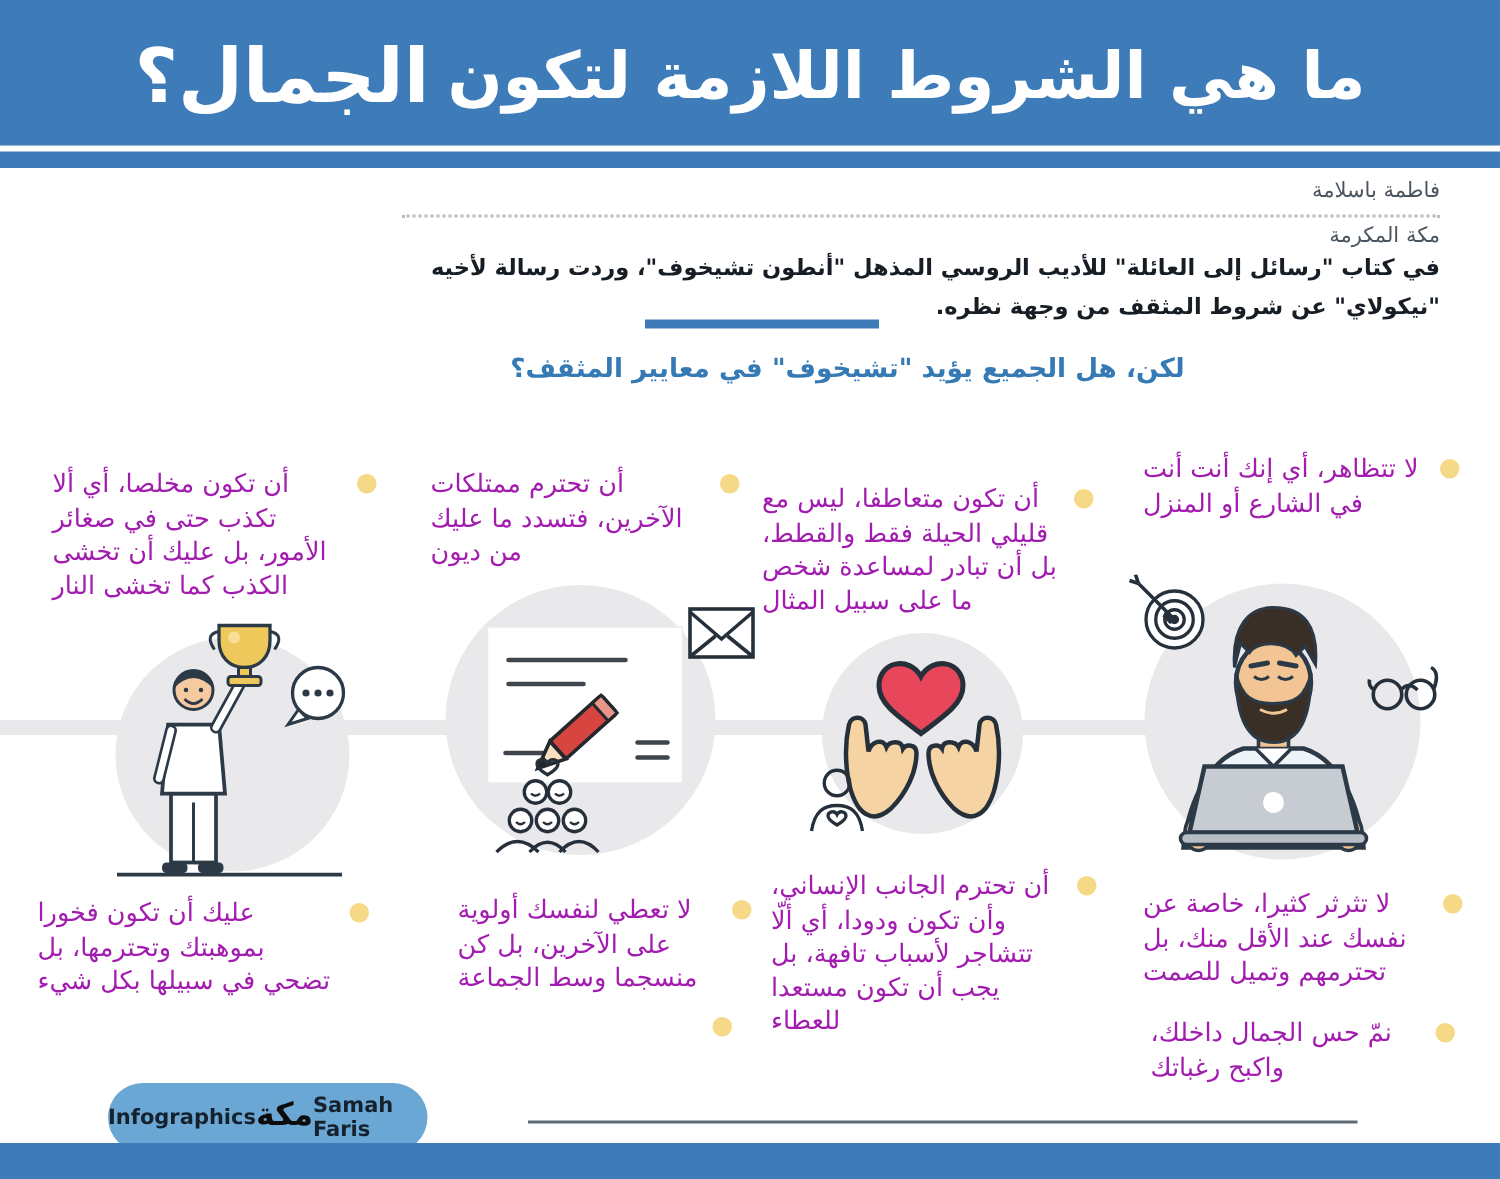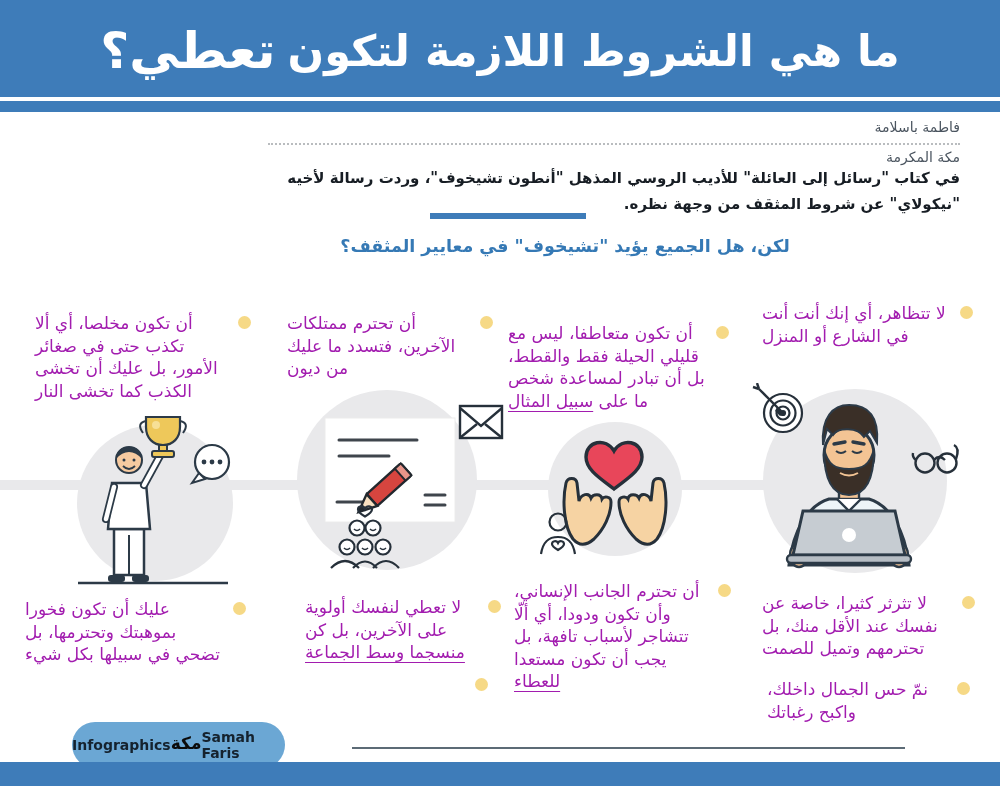--- a/index.html
+++ b/index.html
@@ -24,40 +24,40 @@
 
   
   .connector{position:absolute;left:0;top:480px;width:945px;height:10px;background:#e9e9eb;z-index:0;}
   .illu{position:absolute;z-index:1;}
 
   
   .bullet{position:absolute;direction:rtl;text-align:left;color:#a21caf;font-size:17px;
           line-height:1.33;z-index:2;}
   .bullet .dot{position:absolute;right:-21px;top:4px;width:13px;height:13px;border-radius:50%;
                background:#f6d986;}
-  .u{text-decoration:underline;text-underline-offset:4px;}
+  .u{text-underline-offset:4px;}
 
   
   .pill{position:absolute;left:72px;top:722px;width:213px;height:46px;border-radius:23px;background:#6ba7d4;
         display:flex;align-items:center;justify-content:center;gap:0;direction:ltr;}
   .pill .lbl{color:#15222e;font-weight:bold;font-size:14px;}
-  .pill .logo{color:#0b0b0b;font-weight:bold;font-size:17px;line-height:1;margin-top:-4px;}
+  .pill .logo{color:#0b0b0b;font-weight:bold;font-size:21px;line-height:1;margin-top:-4px;}
   .gray-rule{position:absolute;left:352px;top:747px;width:553px;height:2px;background:#5c6b76;}
   .band-footer{position:absolute;left:0;bottom:0;width:1000px;height:24px;background:#3e7cb9;}
 </style>
 </head>
 <body>
 
 <div id="page">
 
   <div class="band-main"></div>
   <div class="band-sub"></div>
   <div class="title">
     <span>ما هي الشروط اللازمة لتكون</span>
-    <span class="emph">تعطي؟</span>
+    <span class="emph">الجمال؟</span>
   </div>
 
   <div class="byline" style="top:119px;">فاطمة باسلامة</div>
   <div class="dotline"></div>
   <div class="byline" style="top:149px;">مكة المكرمة</div>
 
   <div class="intro-par">في كتاب "رسائل إلى العائلة" للأديب الروسي المذهل "أنطون تشيخوف"، وردت رسالة لأخيه "نيكولاي" عن شروط المثقف من وجهة نظره.</div>
   <div class="blue-bar"></div>
   <div class="question">لكن، هل الجميع يؤيد "تشيخوف" في معايير المثقف؟</div>
 

